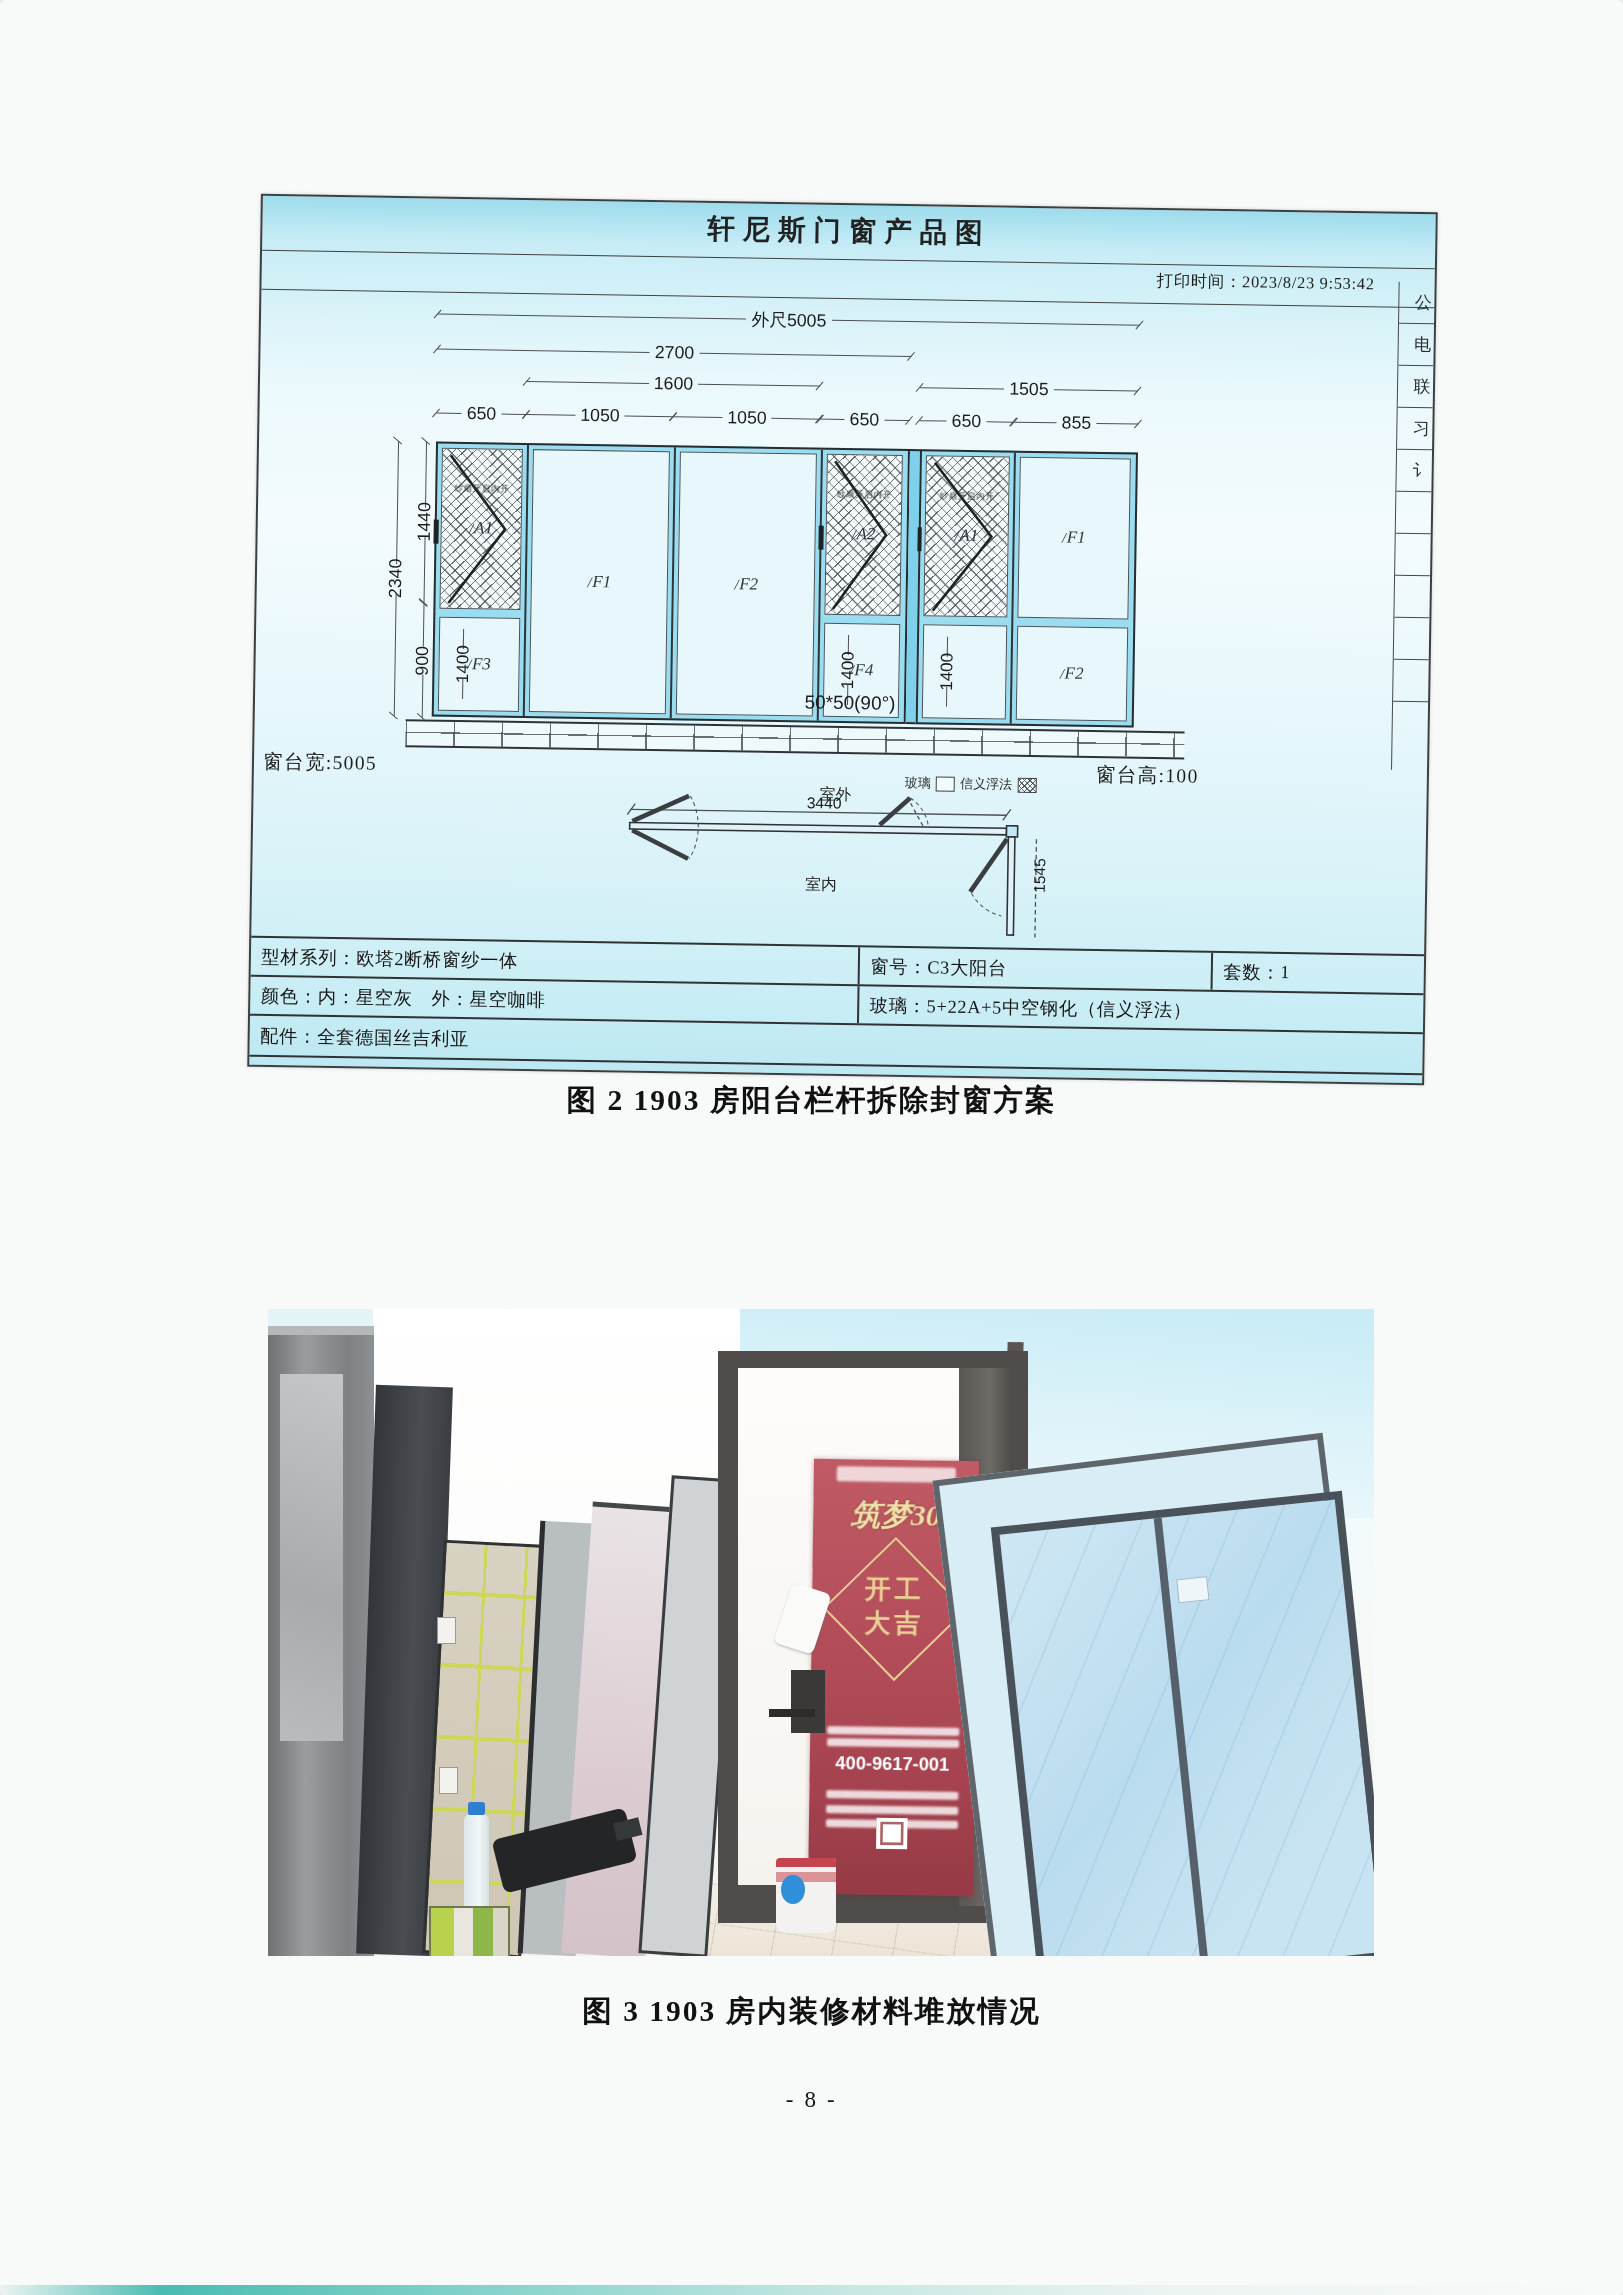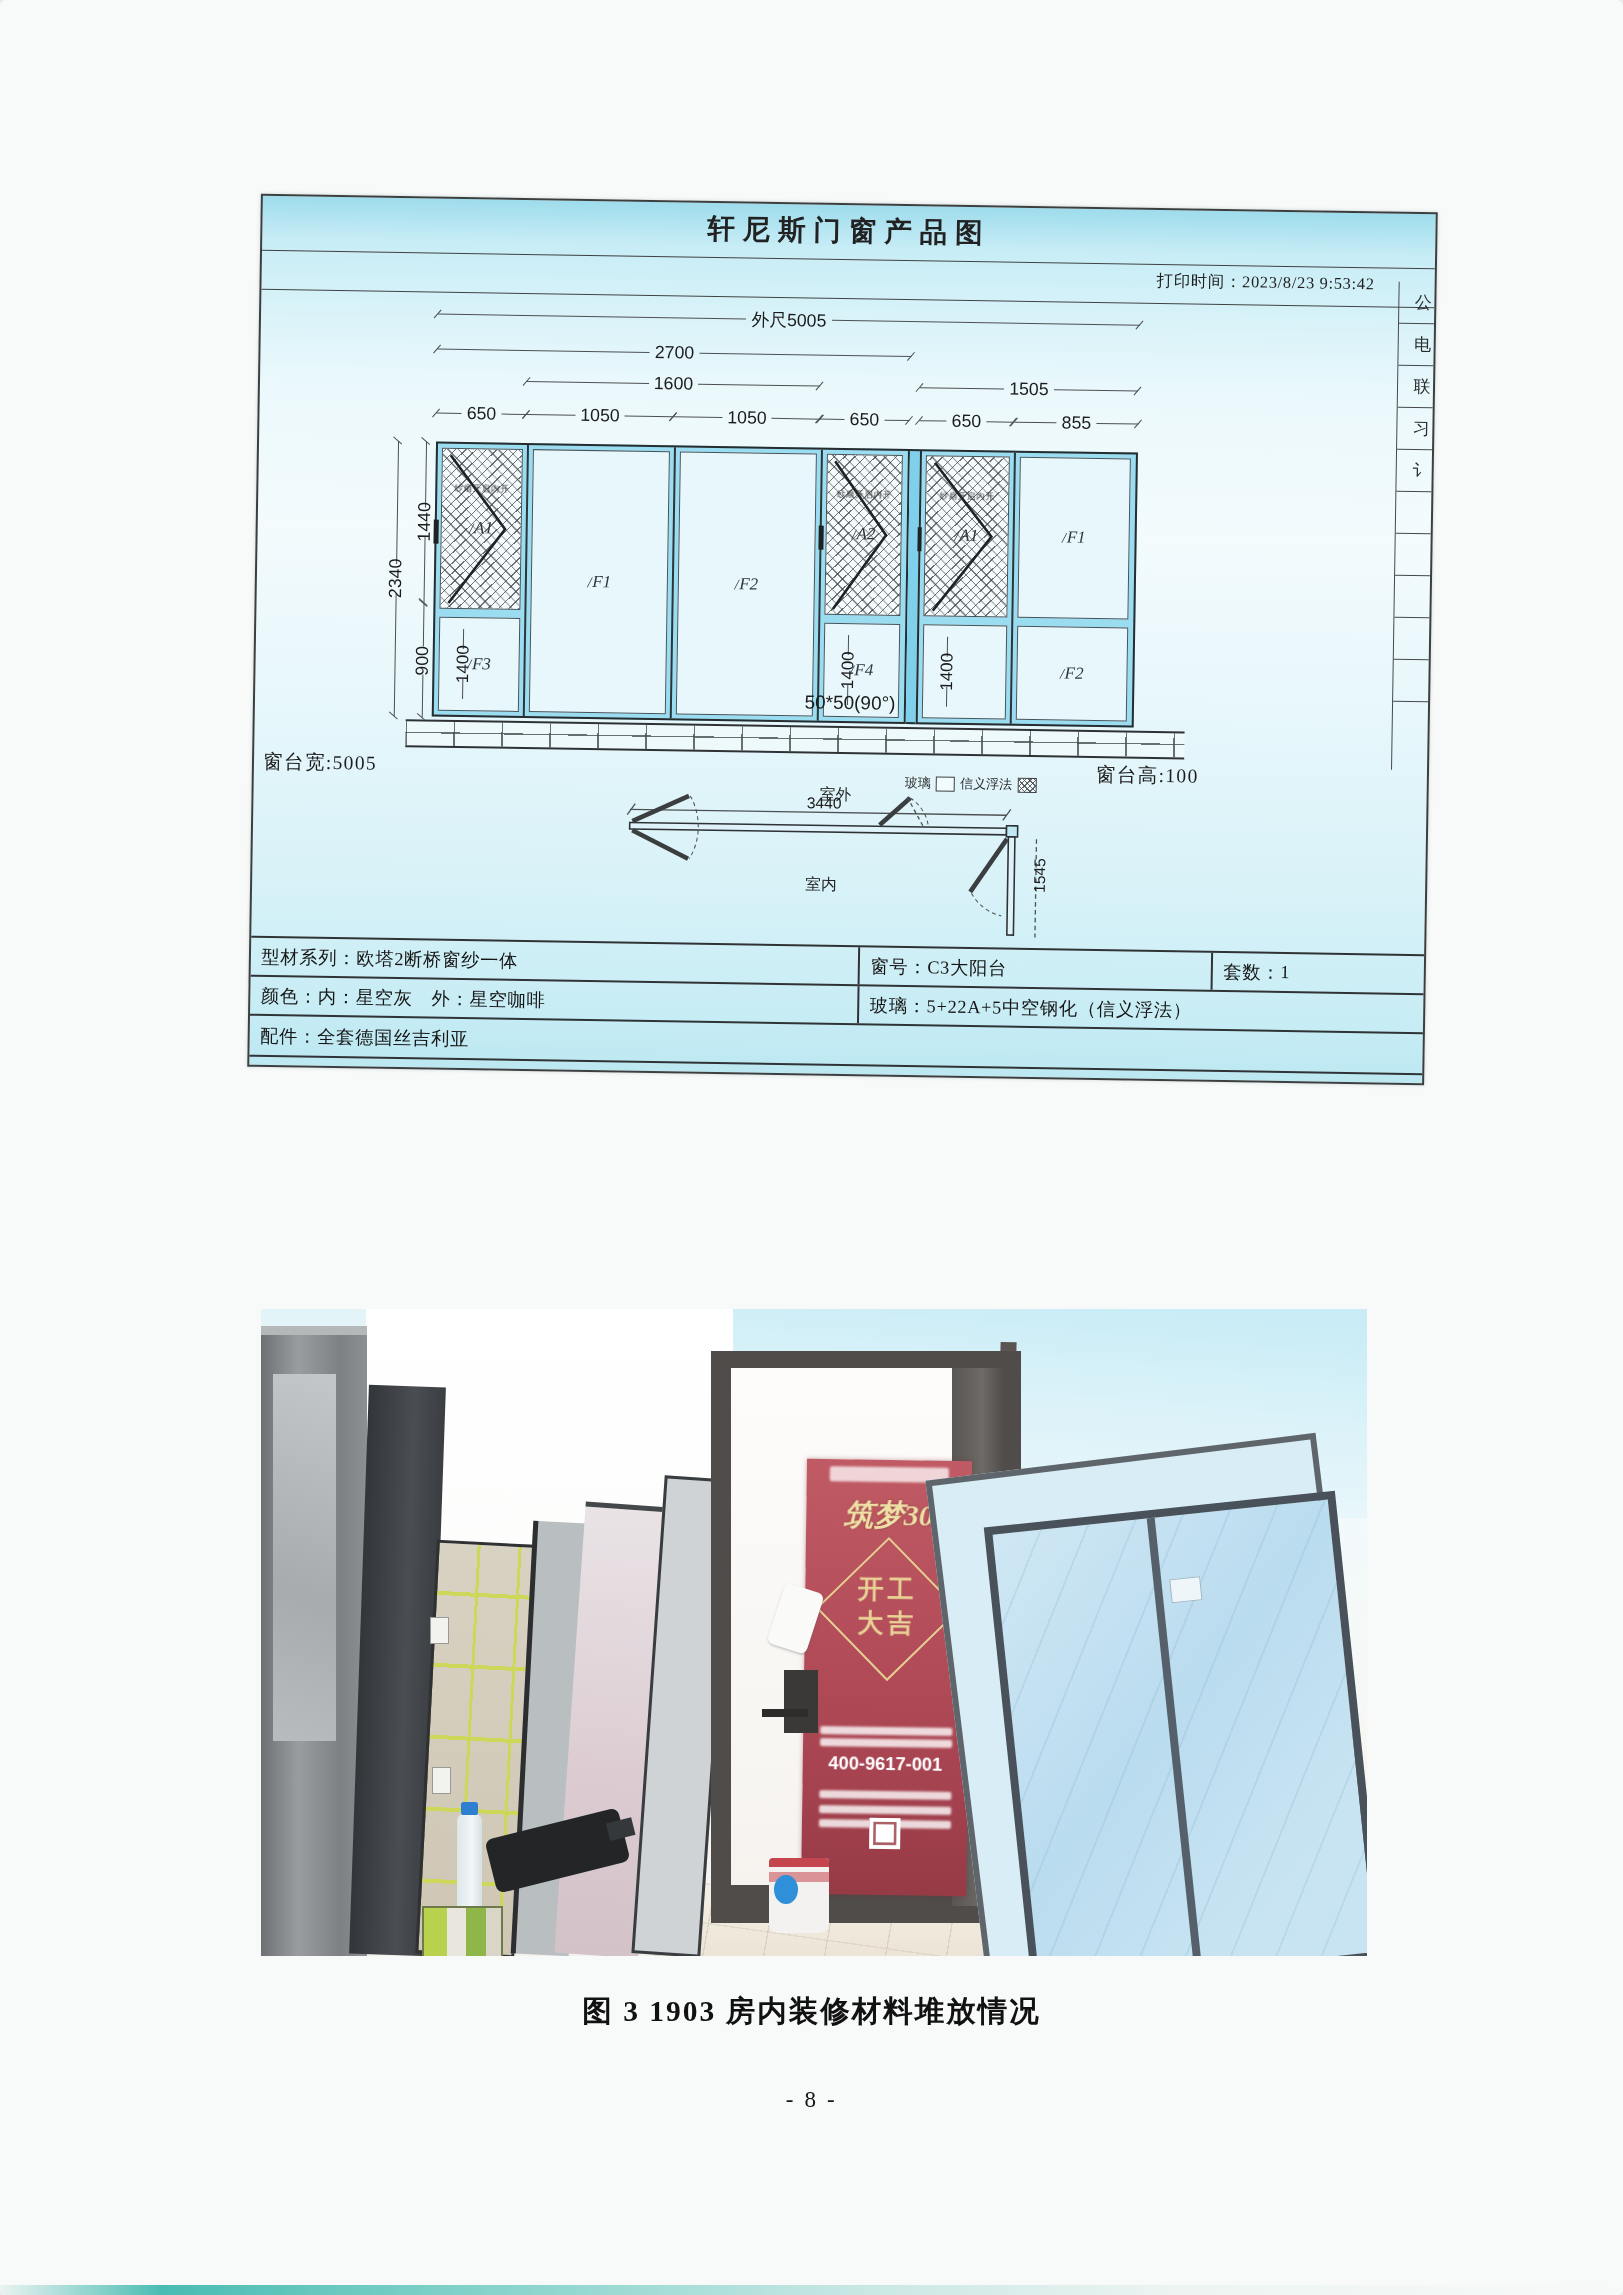--- a/index.html
+++ b/index.html
@@ -88,21 +88,21 @@
 
   
   .caption{position:absolute;left:0;width:100%;text-align:center;font-weight:700;font-size:29.5px;color:#111;letter-spacing:2px;}
   .bodytext{position:absolute;left:178px;top:1153px;width:1269px;font-size:31px;color:#101010;
     line-height:2.05;text-align:justify;text-indent:2em;letter-spacing:1.3px;}
   .pagenum{position:absolute;left:0;top:2087px;width:100%;text-align:center;font-size:23px;color:#141414;letter-spacing:2.6px;}
   .bottom-strip{position:absolute;left:0;bottom:0;width:100%;height:9.8px;
     background:linear-gradient(90deg,#eaf3f1 0%,#49bcb2 10%,#7fd1c9 28%,#c6e7e3 52%,#ecf4f2 72%,#f8faf9 100%);}
 
   
-  .photo{position:absolute;left:261px;top:1309px;width:1106px;height:647px;overflow:hidden;
+  .photo{position:absolute;left:268px;top:1309px;width:1106px;height:647px;overflow:hidden;
     background:linear-gradient(180deg,#e3f4f9 0%,#f2fafc 30%,#f7f8f5 62%,#efece5 100%);}
   .ceiling{position:absolute;left:111px;top:0;right:0;height:209px;
     background:linear-gradient(185deg,#c9ecf6 5%,#ddf3f9 45%,rgba(247,250,251,0) 95%);}
   .wall-mid{position:absolute;left:105px;top:0;width:367px;height:100%;
     background:linear-gradient(180deg,#ffffff 0%,#fbfcfa 55%,#f3f1ec 100%);}
   .wardrobe{position:absolute;left:0;top:17px;width:106px;height:630px;
     background:linear-gradient(90deg,#6e7173 0%,#9a9d9f 35%,#7d8183 75%,#8d9092 100%);border-top:9.2px solid #b5b8b9;}
   .wardrobe-mirror{position:absolute;left:11.8px;top:39px;width:63px;height:367px;background:linear-gradient(200deg,#c3c7c9,#a7abad 60%,#b8bcbe);}
   .floor{position:absolute;left:393px;bottom:0;right:0;height:73px;
     background:
@@ -408,20 +408,21 @@
       </div>
       <div class="spec-row">
         <div class="spec-cell" style="flex:1">
           <span>配件：</span>
           <span>全套德国丝吉利亚</span>
         </div>
       </div>
     </div>
   </div>
 
+  <div class="caption" style="top:1081px">图 2 1903 房阳台栏杆拆除封窗方案</div>
 
   <div class="photo">
     <div class="ceiling"></div>
     <div class="wall-mid"></div>
     <div class="wardrobe">
       <div class="wardrobe-mirror"></div>
     </div>
     <div class="floor"></div>
 
     <div class="slab" style="left:98px;top:77px;width:77px;height:569px;background:linear-gradient(90deg,#32363a,#4a4e52 60%,#3a3e42);transform:rotate(2deg)"></div>

